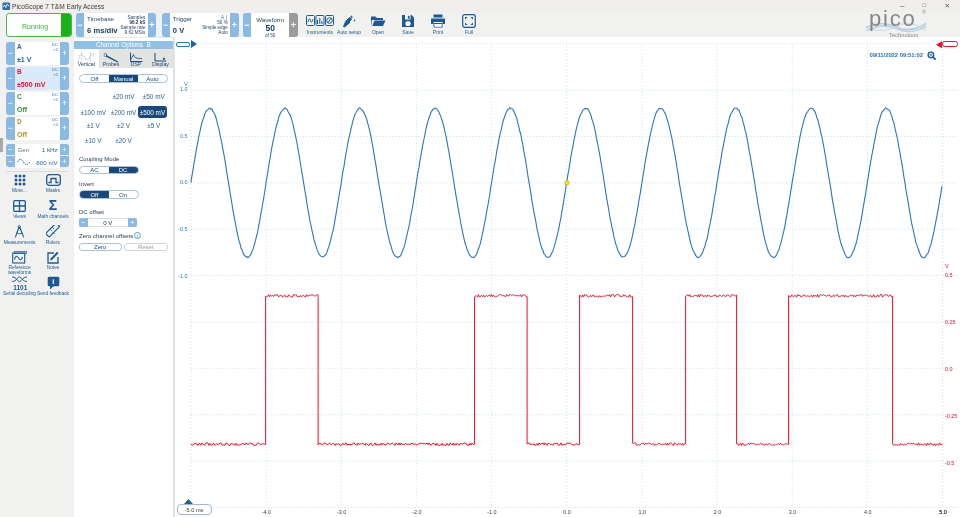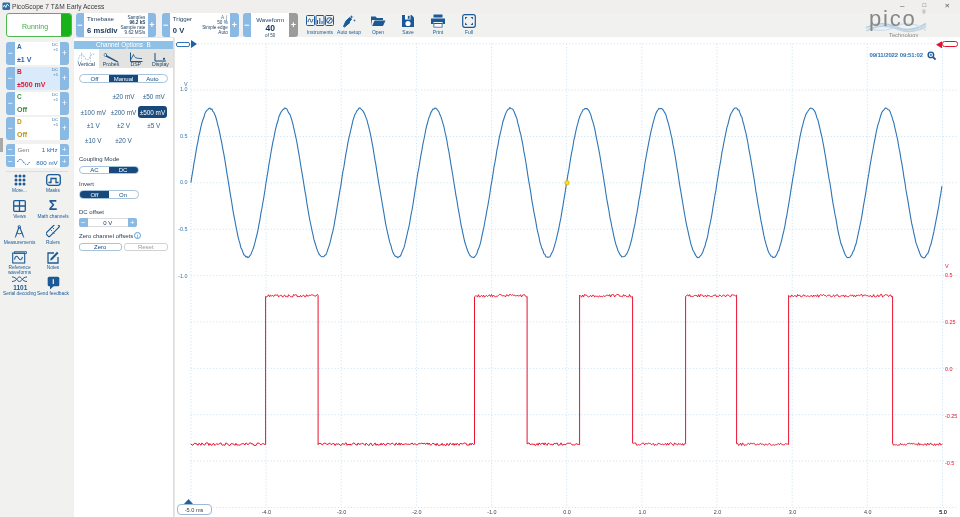--- a/index.html
+++ b/index.html
@@ -101,21 +101,21 @@
     <div class="pbig">0 V</div>
     <div class="pside"><span style="color:#3a76ad;">A</span> ⌠<br>50 %<br>Simple edge<br>Auto</div>
   </div>
   <div class="pm pmr">+</div>
 </div>
 
 <div class="tbpanel" style="left:242.8px;">
   <div class="pm pml">−</div>
   <div class="pbody" style="width:38.2px;text-align:center;">
     <div style="font-size:6.2px;color:#1d3c5e;margin-top:2.5px;">Waveform</div>
-    <div style="font-size:8.5px;font-weight:bold;color:#16365a;">40</div>
+    <div style="font-size:8.5px;font-weight:bold;color:#16365a;">50</div>
     <div style="font-size:4.6px;color:#1d3c5e;">of 50</div>
   </div>
   <div class="pm pmr" style="background:#9b9b9b;">+</div>
 </div>
 
 <div class="tbicon" style="left:303px;">
   <svg width="28" height="13" viewBox="0 0 28 13">
     <g fill="none" stroke="#1b5a96" stroke-width="1">
       <rect x="0.5" y="1.5" width="8" height="10" rx="1"></rect>
       <rect x="10" y="1.5" width="8" height="10" rx="1"></rect>

